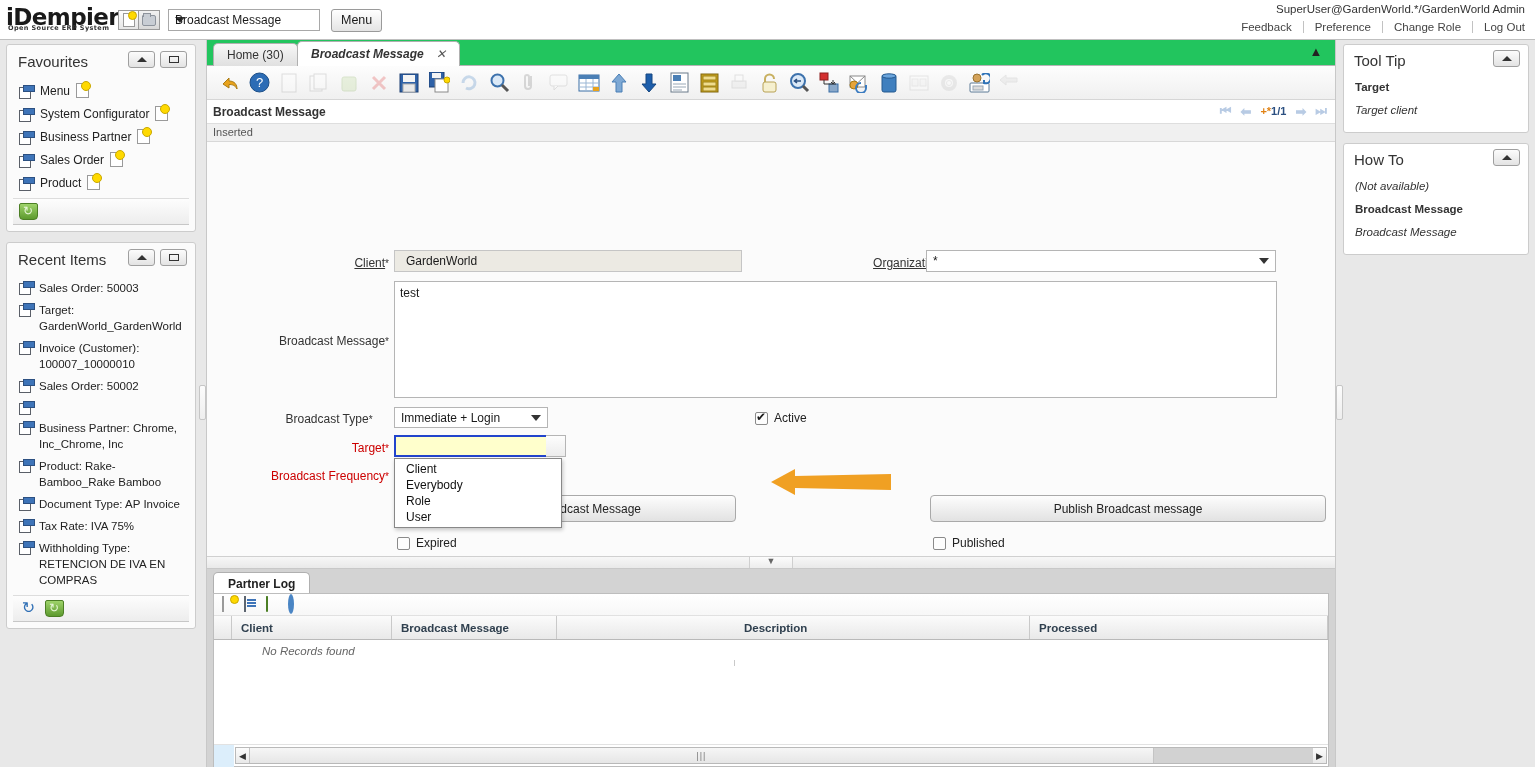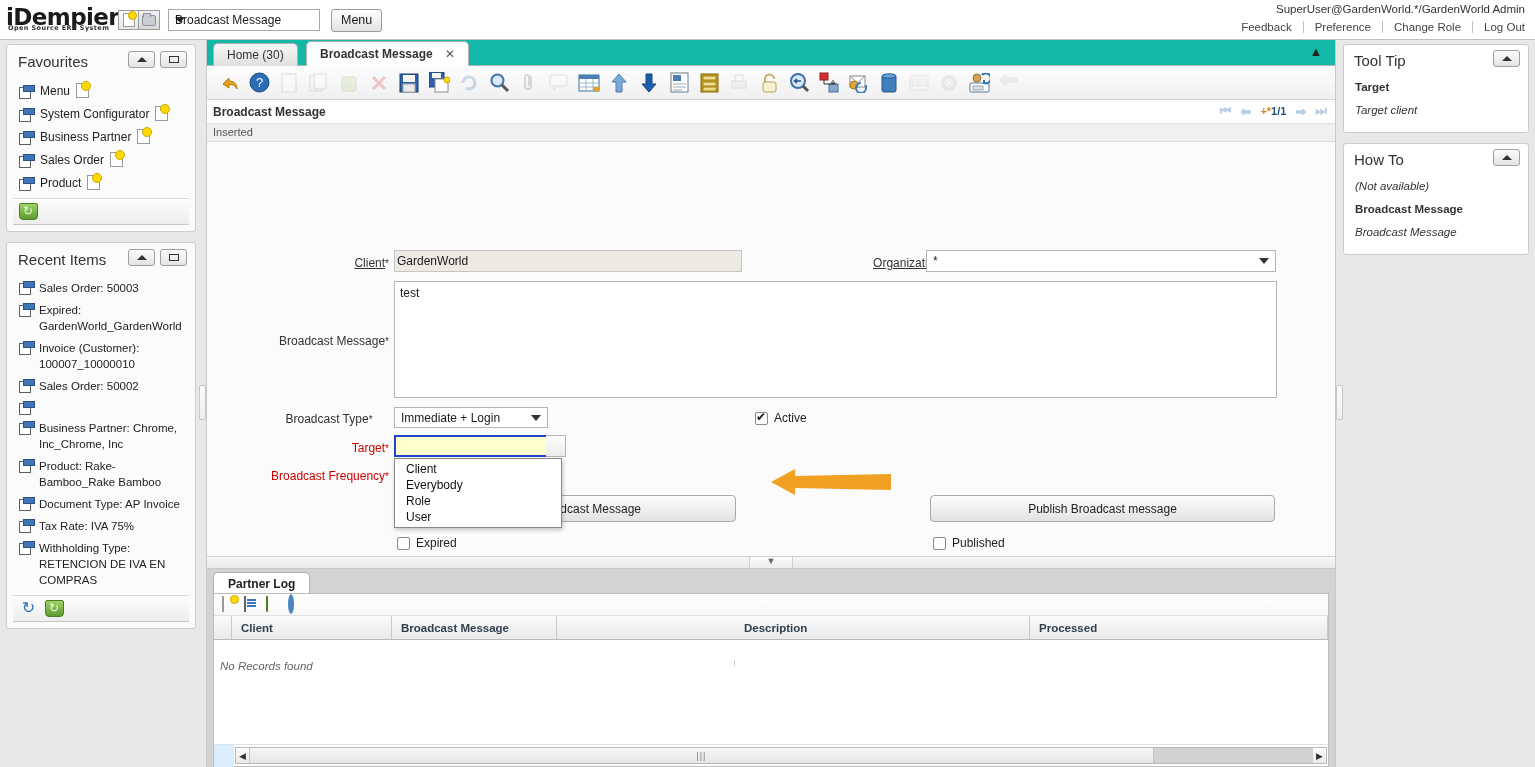--- a/index.html
+++ b/index.html
@@ -155,21 +155,21 @@
     color: #2f6fb5; font-size: 16px; line-height: 16px; text-align: center;
   }
 
   
   .main {
     position: absolute; left: 206px; top: 40px;
     width: 1130px; height: 727px;
     background: #fff; border-left: 1px solid #c8c8c8; border-right: 1px solid #c8c8c8;
   }
   .tabbar {
-    position: relative; height: 26px; background: #14b8a6;
+    position: relative; height: 26px; background: #22c55e;
     border-bottom: 1px solid #b5b5b5;
   }
   .tab {
     position: absolute; top: 3px; height: 23px;
     padding: 4px 13px 0 13px;
     background: linear-gradient(#f7f7f7,#e0e0e0);
     border: 1px solid #b0b0b0; border-bottom: none;
     border-radius: 5px 5px 0 0; font-size: 12px; color: #333;
   }
   .tab.active {
@@ -218,21 +218,21 @@
     border-bottom: 1px solid #d0d0d0;
   }
   .lbl {
     position: absolute; font-size: 12px; color: #333; text-align: right;
   }
   .lbl.req { color: #cc0000; }
   .lbl .star { font-size: 10px; }
   .lbl.underl span.t { text-decoration: underline; }
   .inp {
     position: absolute; border: 1px solid #b5b5b5; background: #fff;
-    font-size: 12px; color: #1a1a1a; padding: 3px 2px;
+    font-size: 12px; color: #1a1a1a; padding: 3px 11px;
   }
   .inp.readonly { background: #eceae3; border-color: #c5c5c5; }
   .inp.ta { padding: 4px 5px; overflow: hidden; white-space: pre-wrap; }
   .sel {
     position: absolute; border: 1px solid #b5b5b5; background: #fff;
     font-size: 12px; color: #1a1a1a;
     display: flex; align-items: center; padding: 0 4px 0 6px;
   }
   .sel .v { flex: 1; }
   .sel .ar {
@@ -318,21 +318,21 @@
   .gridhead {
     display: flex; height: 24px;
     background: linear-gradient(#fbfbfb,#e9e9e9);
     border-bottom: 1px solid #b9b9b9;
     font-size: 11.5px; font-weight: bold; color: #30404f;
   }
   .gh {
     padding: 6px 0 0 9px; border-right: 1px solid #c9c9c9; overflow: hidden; white-space: nowrap;
   }
   .gh.sel-col { width: 18px; padding-left: 0; }
-  .gridempty { padding: 20px 0 0 6px; font-size: 11.5px; font-style: italic; color: #666; }
+  .gridempty { padding: 5px 0 0 6px; font-size: 11.5px; font-style: italic; color: #666; margin-left: 42px; }
   .hscroll {
     position: absolute; left: 0; right: 0; bottom: 0; height: 22px;
     background: #fff; border-top: 1px solid #e2e2e2;
     display: flex; align-items: center;
   }
   .hs-left { width: 20px; height: 22px; background: #dceefb; }
   .hs-track {
     flex: 1; height: 17px; margin: 0 1px; display: flex; align-items: stretch;
     border: 1px solid #b9b9b9; background: #d2d2d2;
   }
@@ -475,21 +475,21 @@
             </span>
         </span>
       </div>
       <div class="recent-list">
         <div class="recent-item">
             <span class="ico-win"></span>
             <span>Sales Order: 50003</span>
           </div>
         <div class="recent-item">
             <span class="ico-win"></span>
-            <span>Expired: GardenWorld_GardenWorld</span>
+            <span>Target: GardenWorld_GardenWorld</span>
           </div>
         <div class="recent-item">
             <span class="ico-win"></span>
             <span>Invoice (Customer): 100007_10000010</span>
           </div>
         <div class="recent-item">
             <span class="ico-win"></span>
             <span>Sales Order: 50002</span>
           </div>
         <div class="recent-item">
@@ -525,21 +525,21 @@
 
   <div class="left-handle"></div>
   <div class="right-handle"></div>
 
   <div class="main">
 
     <div class="tabbar">
       <div class="tab" style="left:6px;">
         <span>Home (30)</span>
       </div>
-      <div class="tab active" style="left:99px;">
+      <div class="tab active" style="left:90px;font-style:italic;">
         <span>Broadcast Message</span>
         <span class="x">✕</span>
       </div>
       <div class="collapse-chevron">▲<br></div>
     </div>
 
     <div class="toolbar">
       <div class="tb">
         <svg width="22" height="22" viewBox="0 0 22 22">
             <path d="M5 12 L11 6 L11 9 C17 9 19 13 19 17 C17 13 14 12.5 11 12.5 L11 16 Z" fill="#e8a21c" stroke="#a97a12" stroke-width="1"></path>
@@ -770,21 +770,21 @@
         <div class="dd-item">Everybody</div>
         <div class="dd-item">Role</div>
         <div class="dd-item">User</div>
       </div>
 
       <div class="lbl req" style="left:42px; top:327px; width:140px;">
         <span class="t">Broadcast Frequency</span><span class="star">*</span>
       </div>
 
       <div class="btn-wide" style="left:187px; top:353px; width:342px;">Preview Broadcast Message</div>
-      <div class="btn-wide" style="left:723px; top:353px; width:345px;">Publish Broadcast message</div>
+      <div class="btn-wide" style="left:723px; top:353px; width:396px;">Publish Broadcast message</div>
 
       <div class="cbrow" style="left:190px; top:394px;">
         <span class="cbx"></span>
         <span>Expired</span>
       </div>
       <div class="cbrow" style="left:726px; top:394px;">
         <span class="cbx"></span>
         <span>Published</span>
       </div>
 

